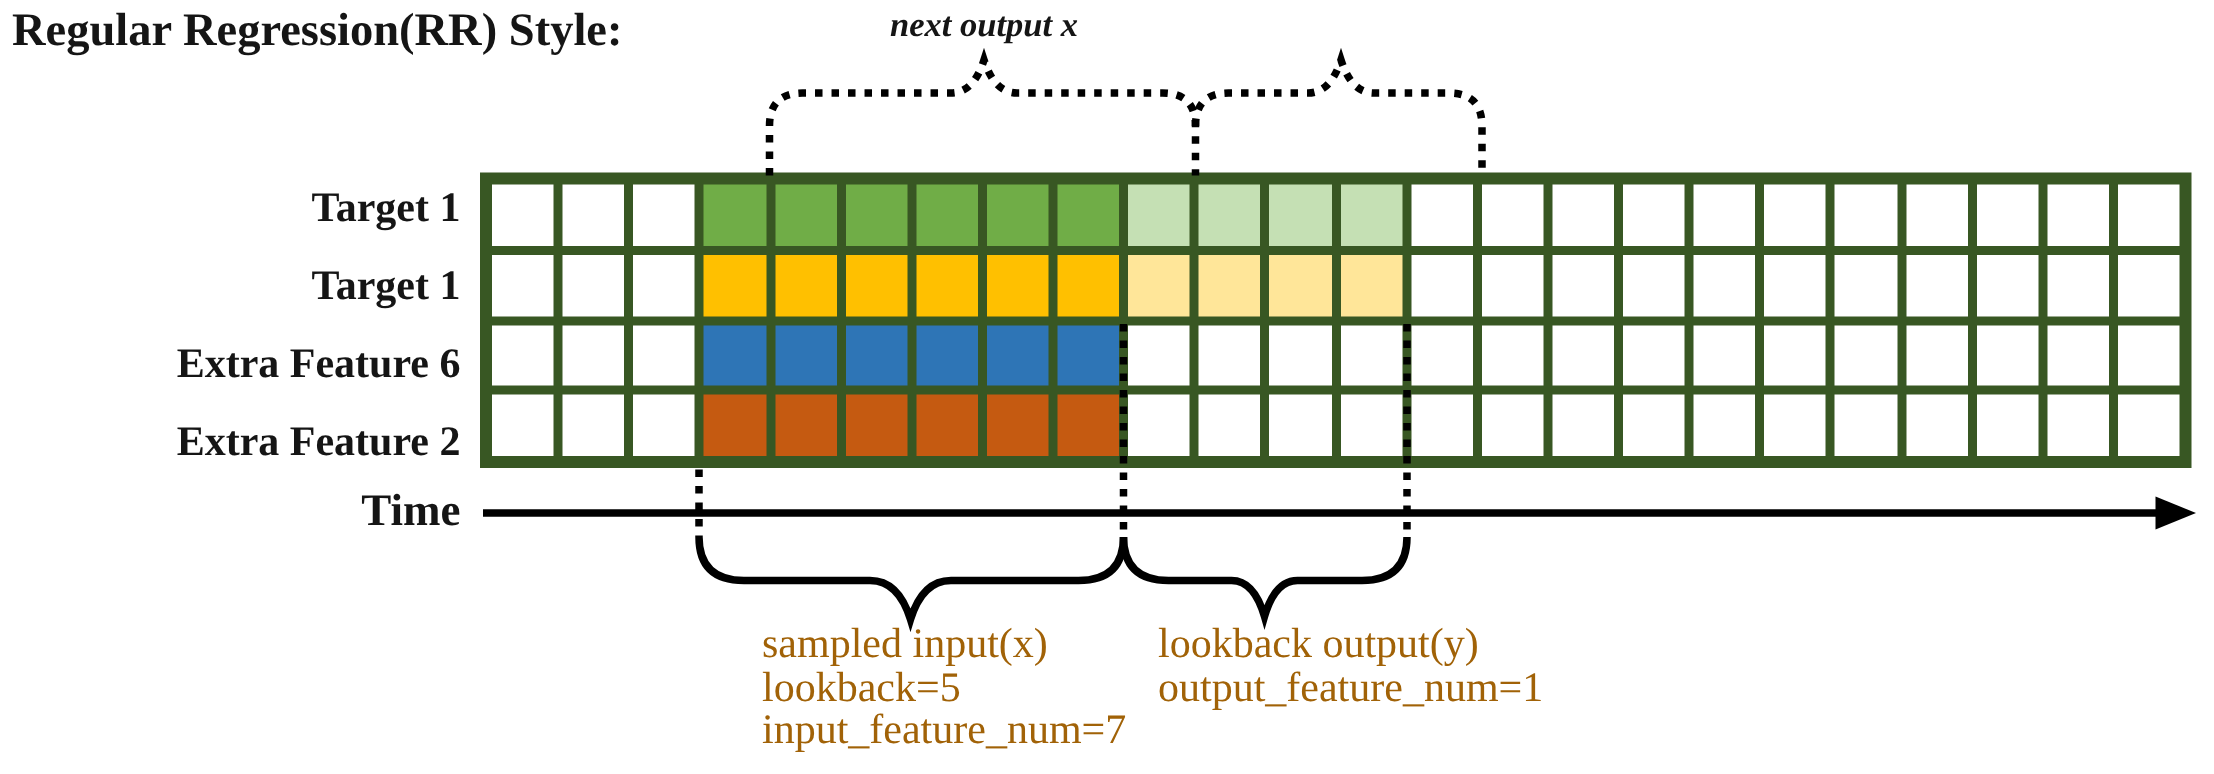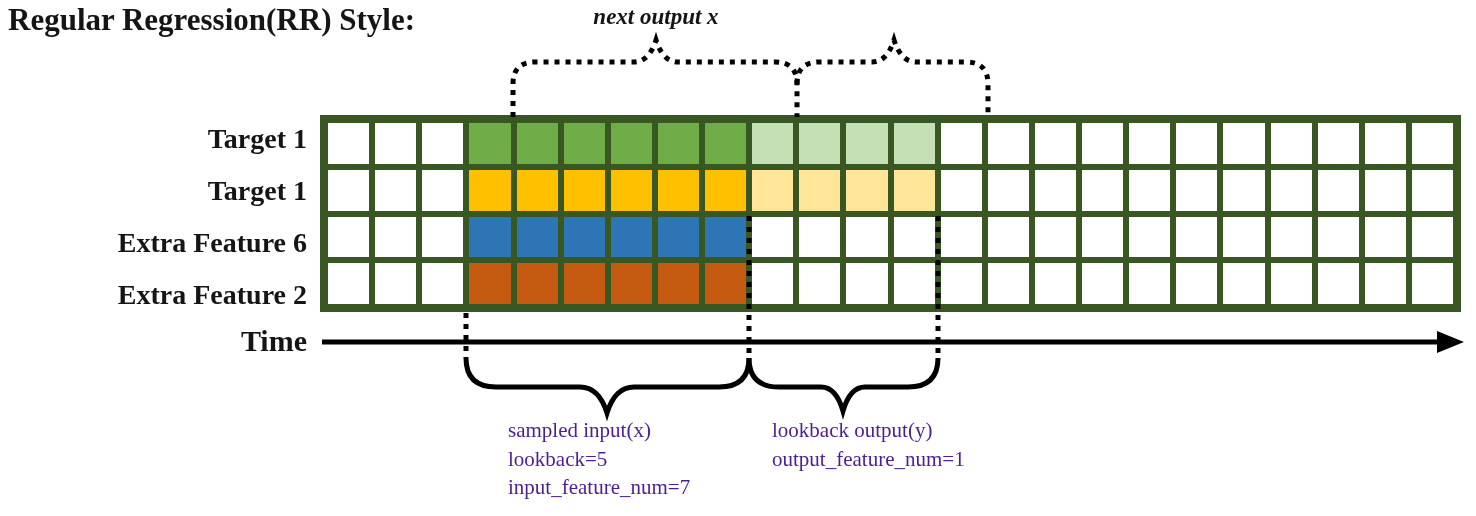--- a/index.html
+++ b/index.html
@@ -31,21 +31,21 @@
     display:grid;grid-template-columns:repeat(24,1fr);grid-template-rows:repeat(4,1fr);
     gap:6px;padding:8px;box-sizing:border-box;
   }
   .cell{width:100%;height:100%;}
   .overlay{position:absolute;left:0;top:0;pointer-events:none;}
   .time-label{
     position:absolute;left:157px;top:324px;width:150px;text-align:right;
     font-size:30px;font-weight:700;color:#151515;white-space:nowrap;
   }
   .caption{
-    position:absolute;top:416px;font-size:21px;font-weight:400;color:#4c1d95;
+    position:absolute;top:416px;font-size:28px;font-weight:400;color:#a16207;
     line-height:28.5px;white-space:nowrap;
   }
   #sampled-input-block{left:508px;}
   #sampled-output-block{left:772px;}
 </style>
 </head>
 <body>
 
 <div id="canvas">
 

